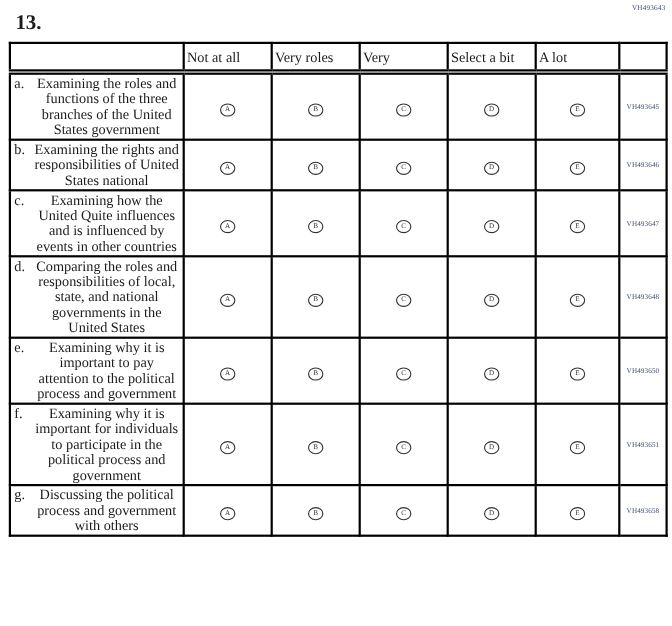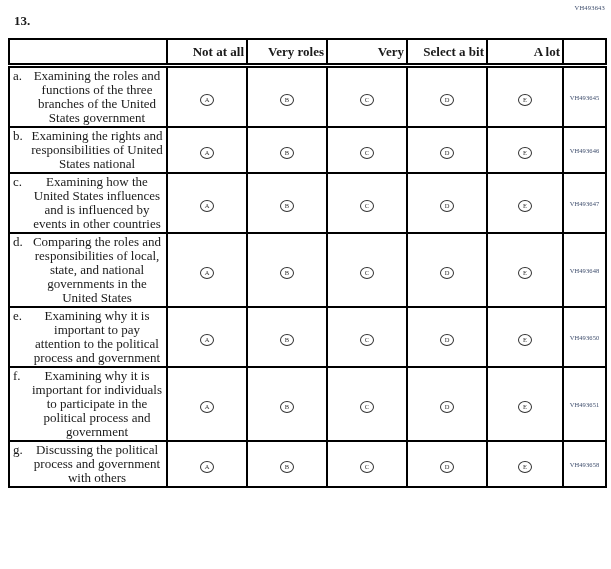--- a/index.html
+++ b/index.html
@@ -12,35 +12,35 @@
     overflow:hidden;
   }
   .form-code{
     position:absolute;top:4px;right:6px;
     font-size:6.5px;letter-spacing:0.2px;
     color:#3f4e6d;
   }
   .question{
     display:flex;
     padding:13px 60px 0 14px;
-    font-size:13px;line-height:16px;
+    font-size:19px;line-height:16px;
   }
   .qnum{font-weight:bold;width:20px;flex-shrink:0;}
   .survey-table{
     border-collapse:collapse;
     table-layout:fixed;
     width:597px;
     margin:9px 0 0 8px;
   }
   .survey-table th,.survey-table td{border:2px solid #000;}
   .survey-table thead th{
-    font-size:13px;font-weight:bold;
+    font-size:13px;font-weight:normal;
     height:23px;padding:0 2px;
     border-bottom:5px double #000;
-    text-align:right;vertical-align:middle;
+    text-align:left;vertical-align:middle;
   }
   td.stub{
     vertical-align:top;
     padding:1px 2px 1px 3px;
     font-size:13px;line-height:14px;
   }
   .stub-inner{display:flex;}
   .row-letter{width:17px;flex-shrink:0;}
   .row-text{flex:1;text-align:center;}
   td.opt{text-align:center;vertical-align:middle;}
@@ -120,21 +120,21 @@
         <td class="opt"><span class="bubble">C</span></td>
         <td class="opt"><span class="bubble">D</span></td>
         <td class="opt"><span class="bubble">E</span></td>
         <td class="codecell">VH493646</td>
       </tr>
 
       <tr>
         <td class="stub">
           <div class="stub-inner">
             <span class="row-letter">c.</span>
-            <span class="row-text">Examining how the United States influences and is influenced by events in other countries</span>
+            <span class="row-text">Examining how the United Quite influences and is influenced by events in other countries</span>
           </div>
         </td>
         <td class="opt"><span class="bubble">A</span></td>
         <td class="opt"><span class="bubble">B</span></td>
         <td class="opt"><span class="bubble">C</span></td>
         <td class="opt"><span class="bubble">D</span></td>
         <td class="opt"><span class="bubble">E</span></td>
         <td class="codecell">VH493647</td>
       </tr>
 

